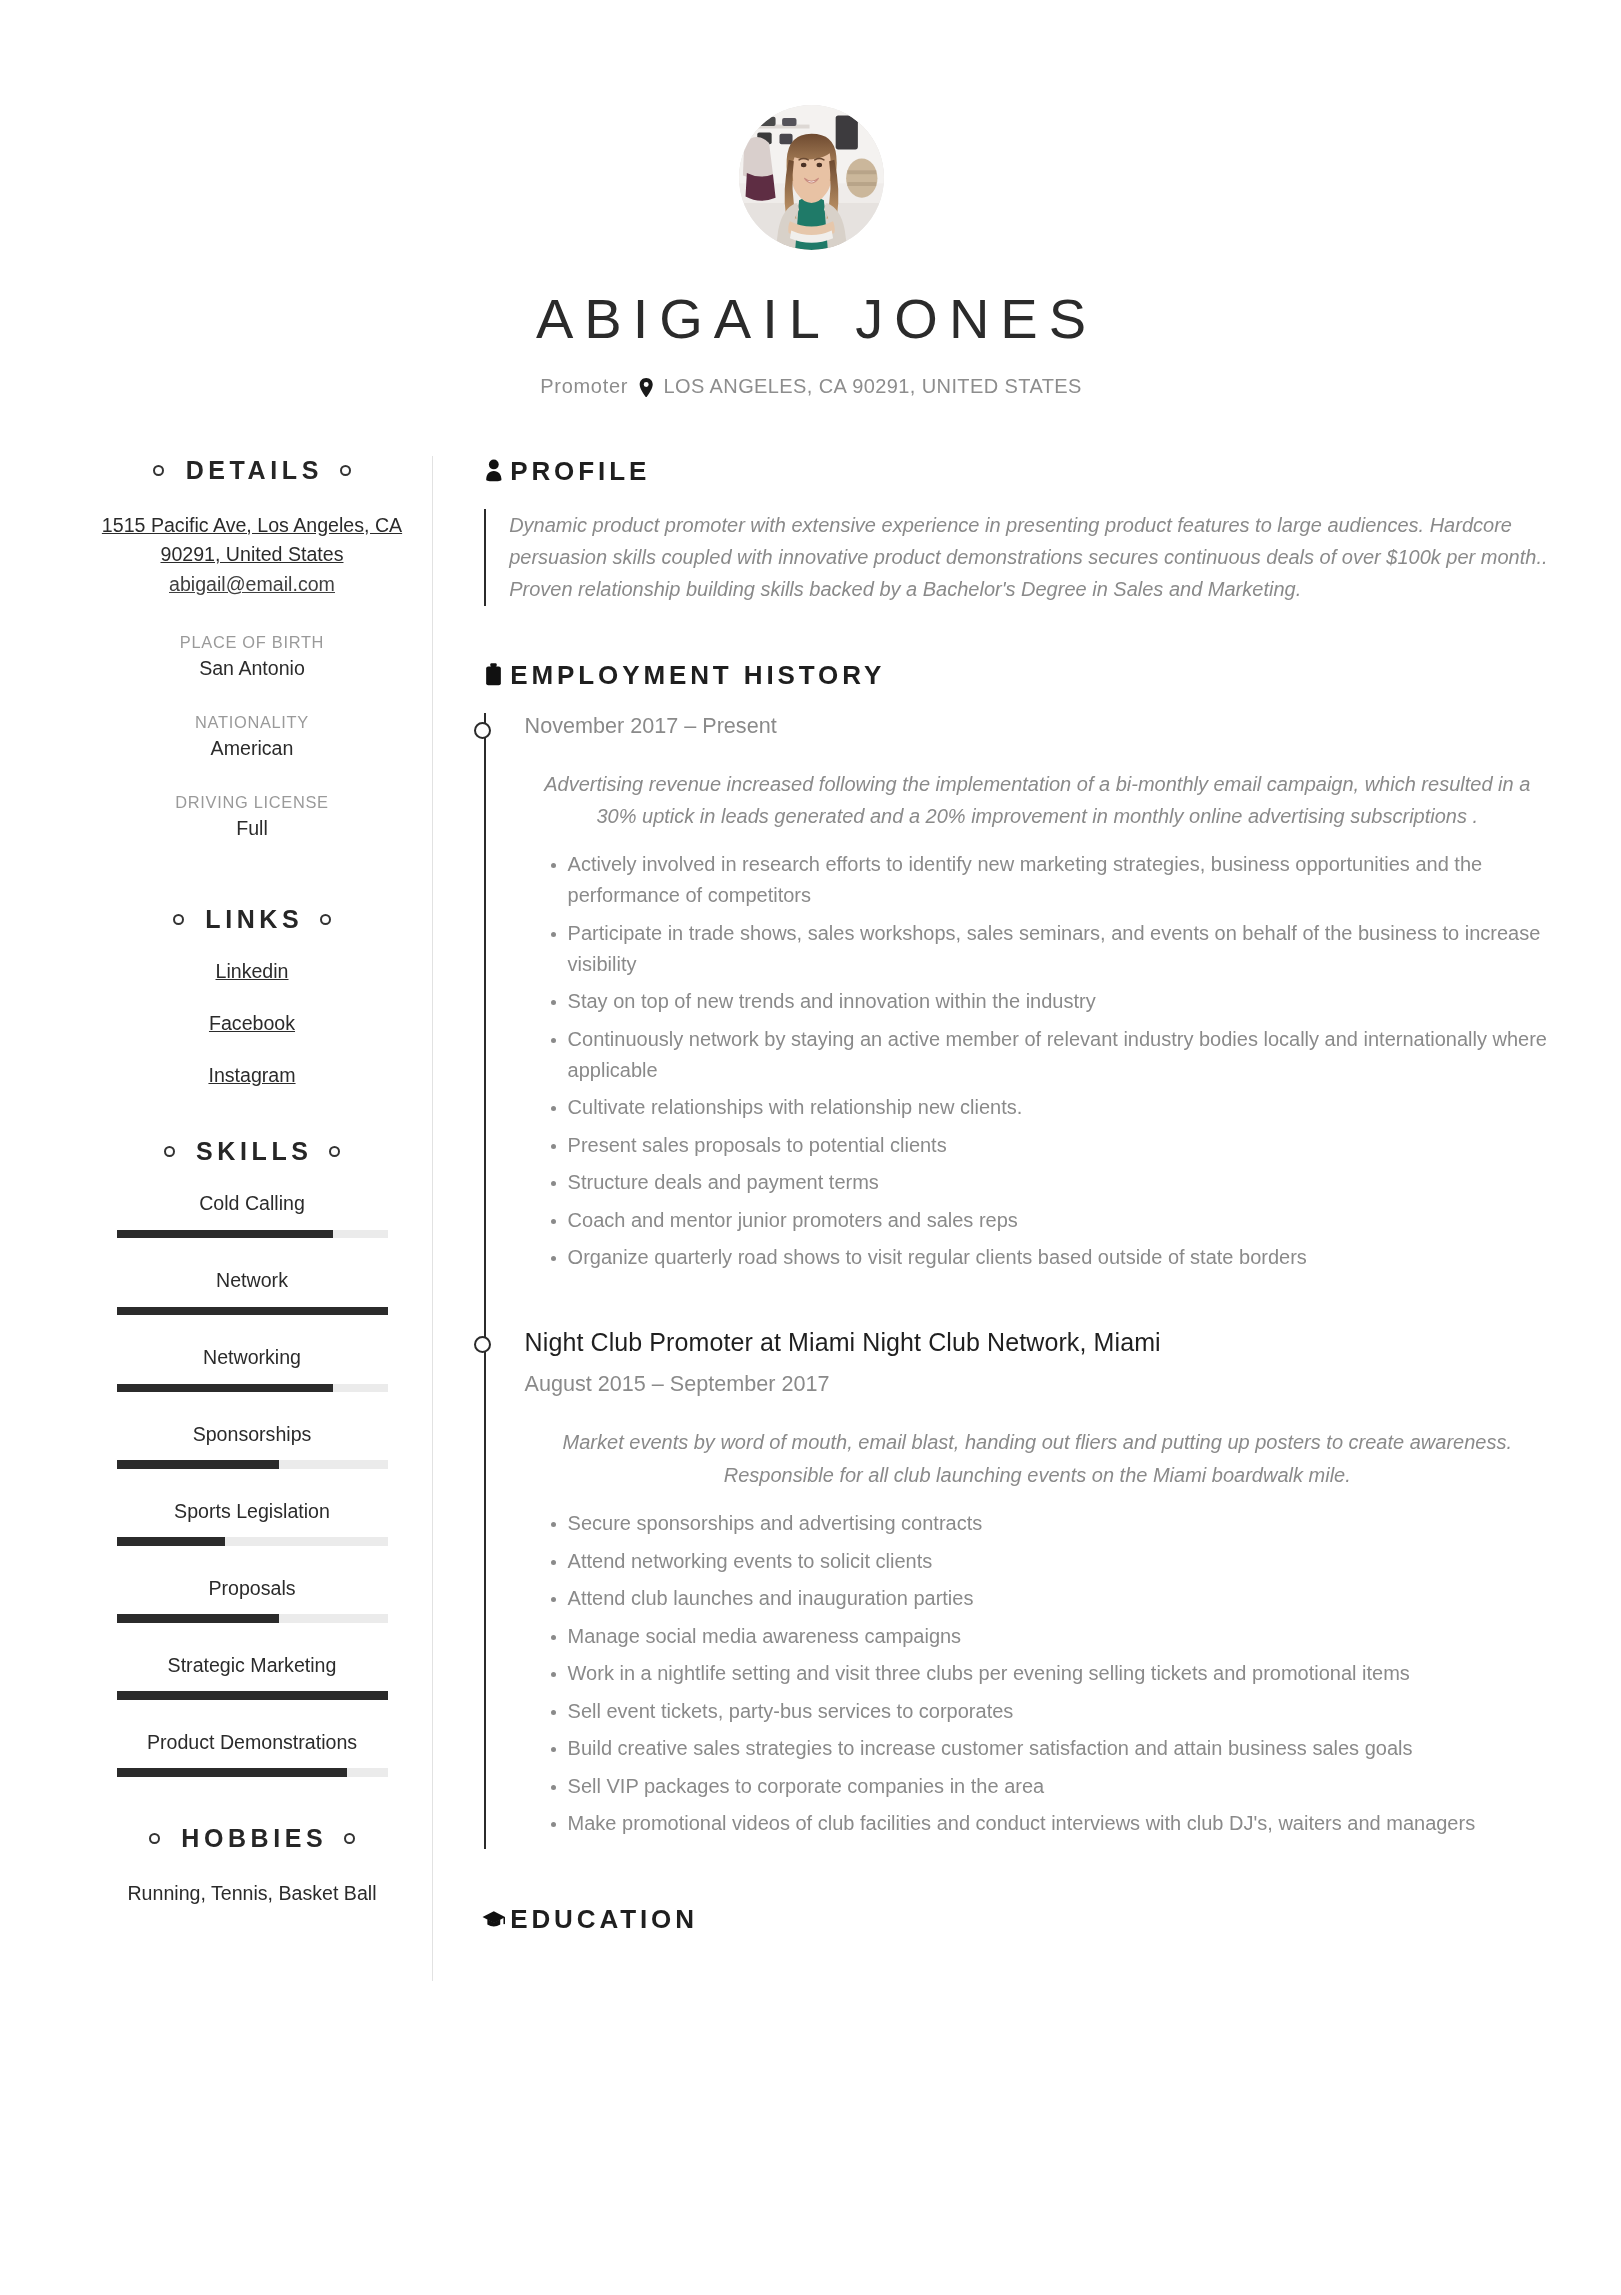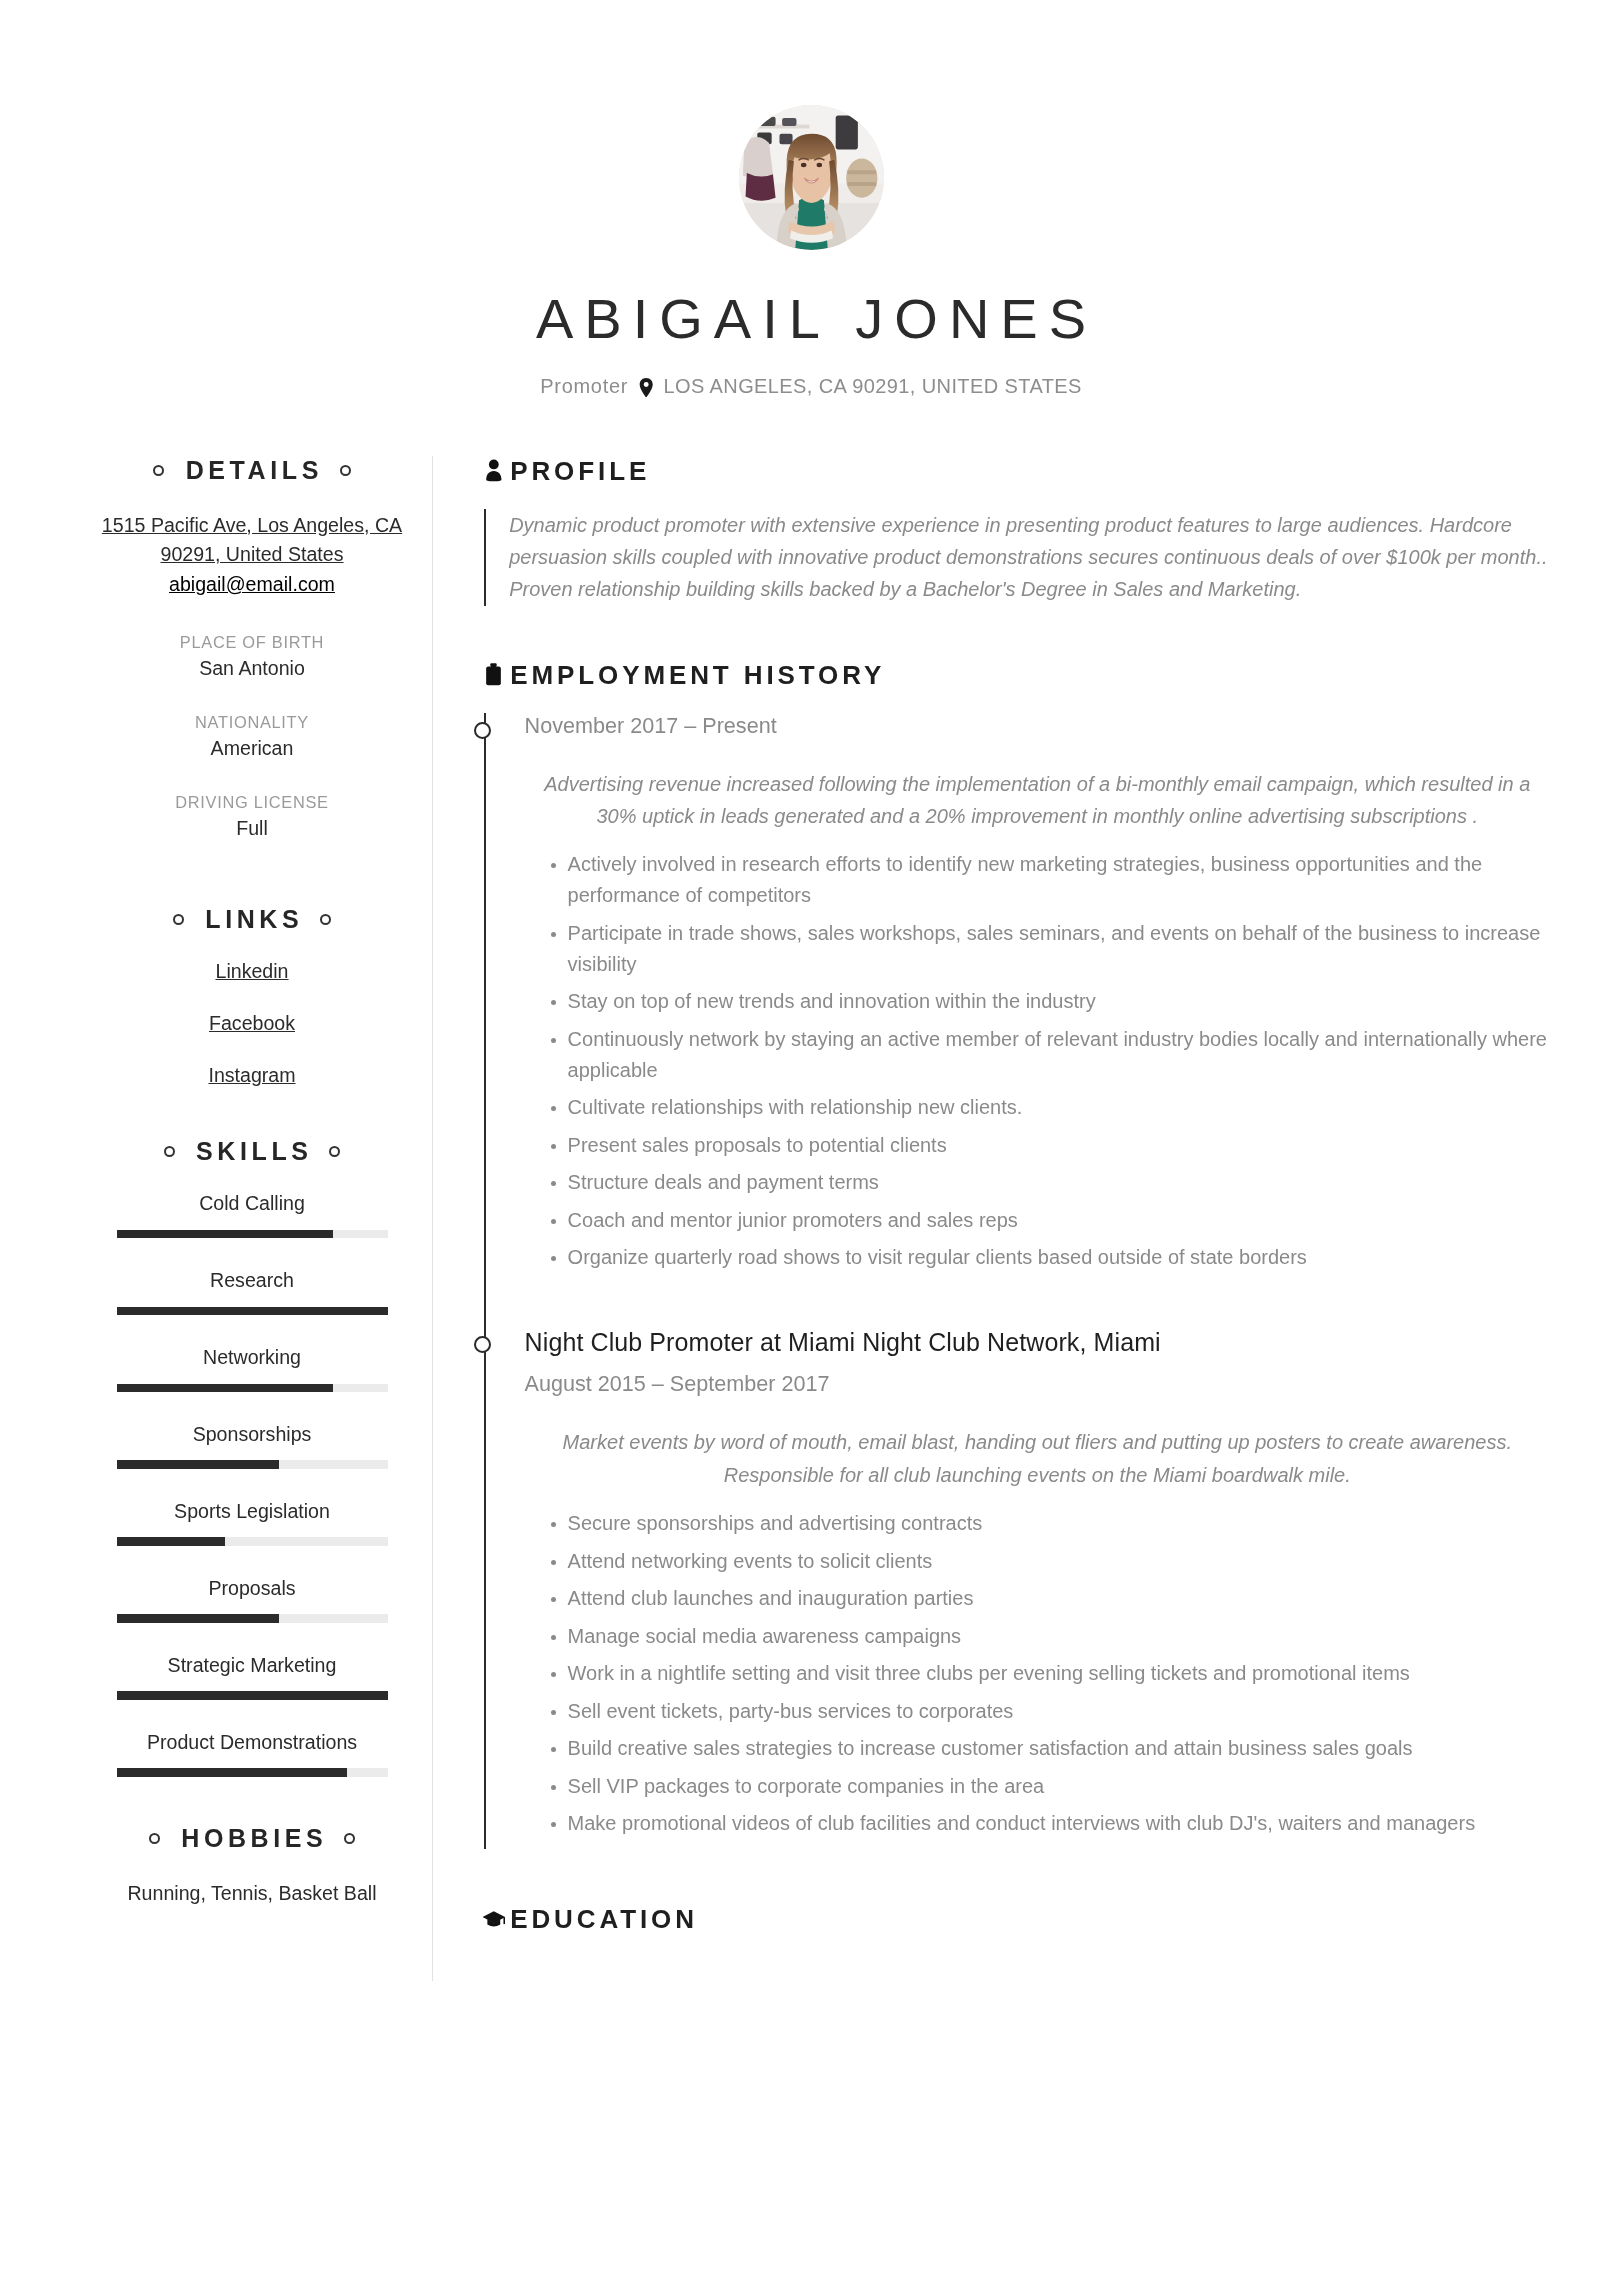--- a/index.html
+++ b/index.html
@@ -67,21 +67,21 @@
     color:#262626;
     margin-bottom:26px;
   }
   .side-heading .ring {
     width:11px; height:11px; border:2px solid #333; border-radius:50%;
     display:inline-block; flex:0 0 auto;
   }
   .side-heading .txt { text-indent:4.6px; }
 
   .addr-block { font-size:19.6px; line-height:1.52; color:#2b2b2b;text-decoration:underline; }
-  .addr-block a { color:#000000; text-decoration:underline;margin-top:47px; }
+  .addr-block a { color:#404040; text-decoration:underline;margin-top:47px; }
 
   .det-group { margin-top:33px; }
   .det-label { font-size:16.4px; color:#9a9a9a; letter-spacing:0.7px; }
   .det-value { font-size:19.6px; color:#2b2b2b; margin-top:5.2px; }
 
   .links-list { }
   .links-list a {
     display:block; font-size:19.6px; color:#2b2b2b;
     text-decoration:underline; margin-bottom:29px;
   }
@@ -273,21 +273,21 @@
         <span class="ring"></span>
       </div>
       <div id="skills-container">
           <div class="skill-row">
             <div class="skill-name">Cold Calling</div>
             <div class="skill-track">
               <div class="skill-fill" style="width: 80%;"></div>
             </div>
           </div>
           <div class="skill-row">
-            <div class="skill-name">Research</div>
+            <div class="skill-name">Network</div>
             <div class="skill-track">
               <div class="skill-fill" style="width: 100%;"></div>
             </div>
           </div>
           <div class="skill-row">
             <div class="skill-name">Networking</div>
             <div class="skill-track">
               <div class="skill-fill" style="width: 80%;"></div>
             </div>
           </div>

